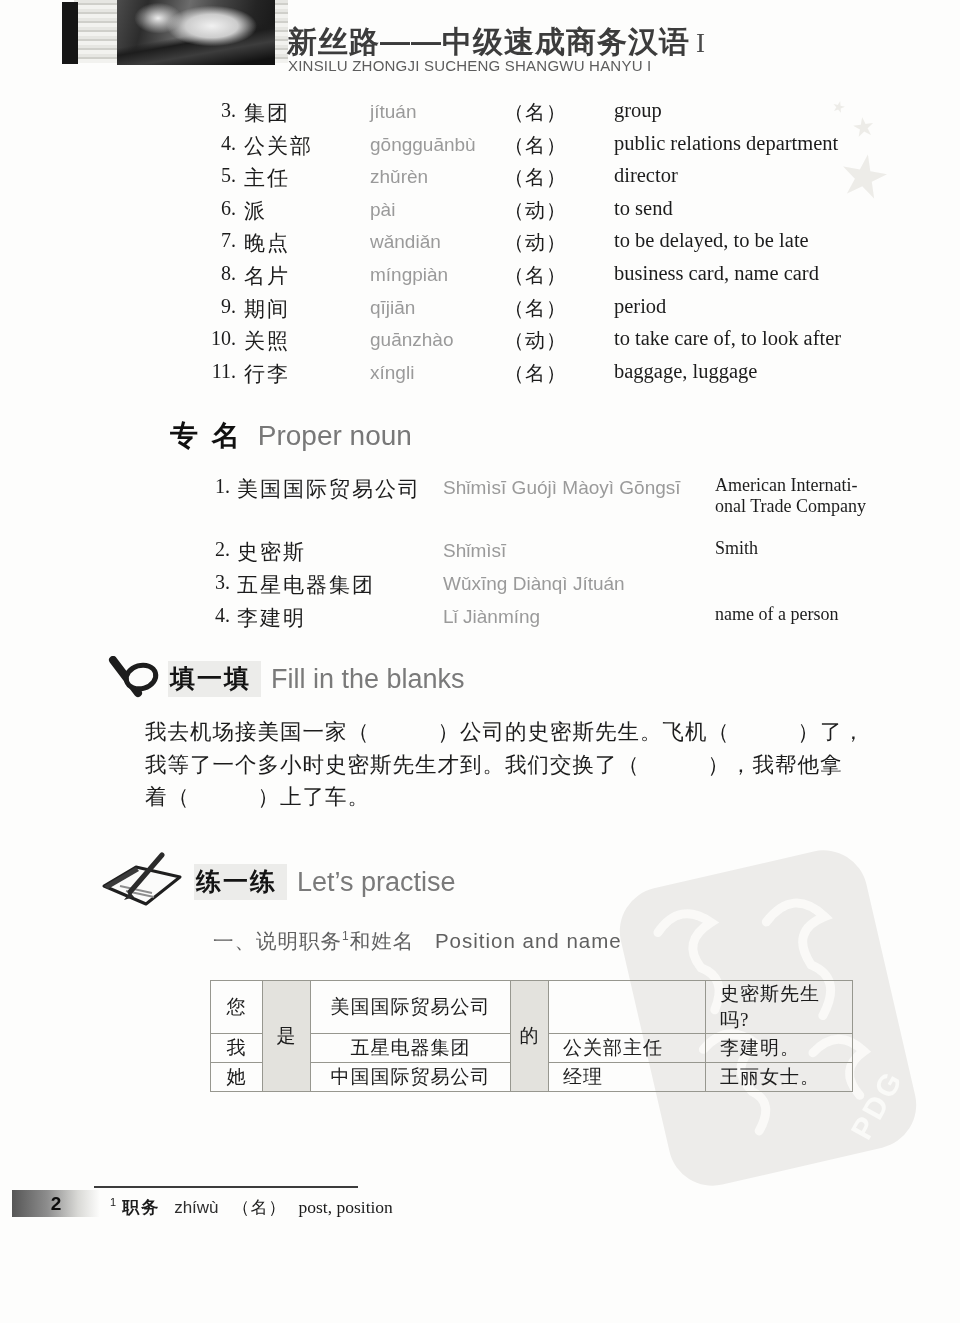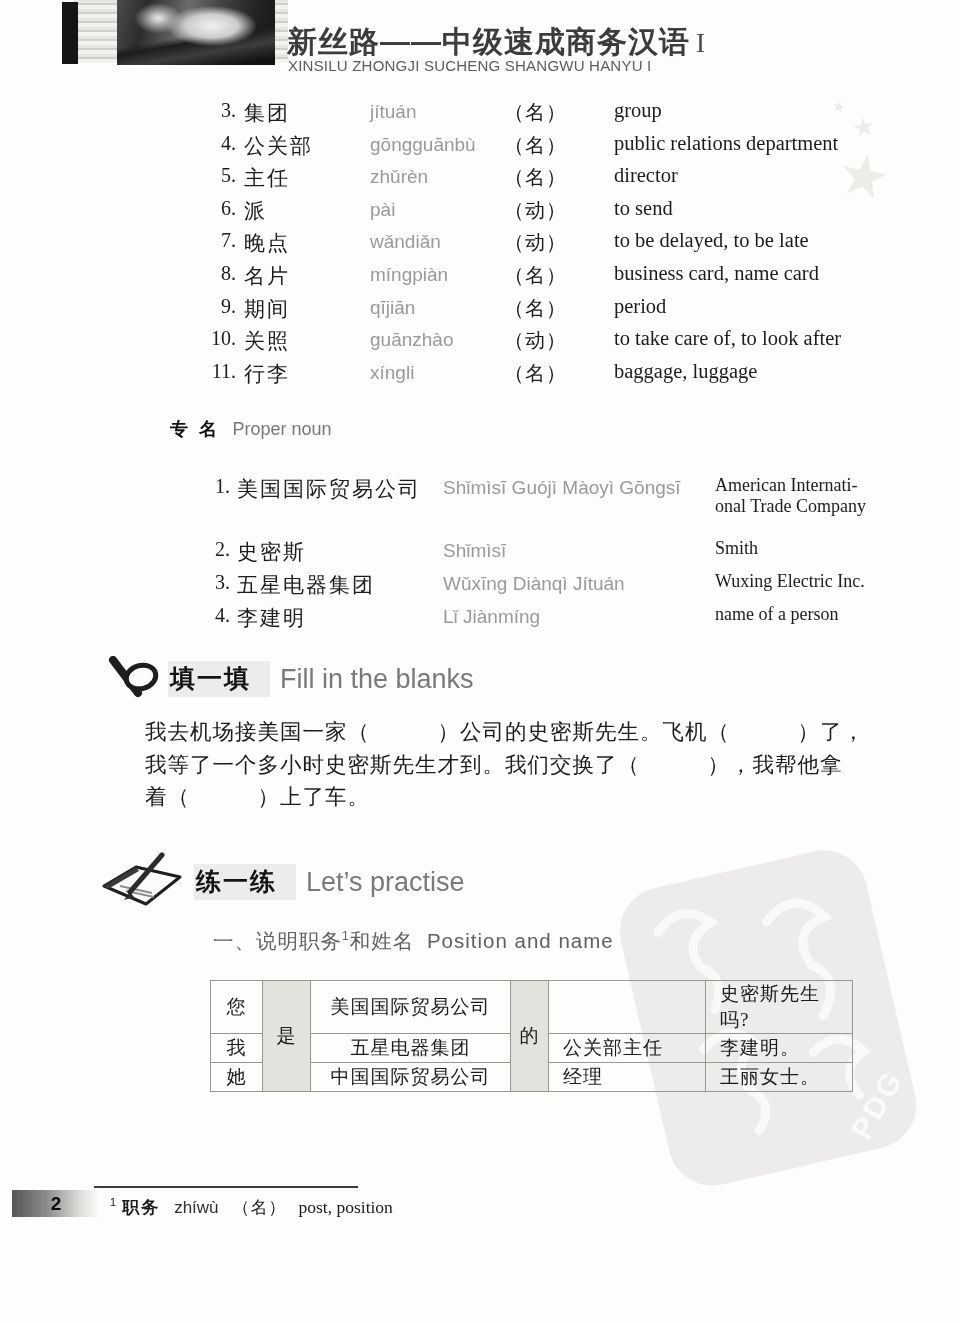--- a/index.html
+++ b/index.html
@@ -52,51 +52,51 @@
   
   .vocab { left:198px; top:99px; width:700px; }
   .vrow { position:relative; height:32.6px; font-size:21px; }
   .vnum { position:absolute; left:0; width:38px; text-align:right; font-size:20px; }
   .vword { position:absolute; left:46px; letter-spacing:2px; }
   .vpin { position:absolute; left:172px; top:2px; font-family:"Liberation Sans","DejaVu Sans",sans-serif; font-size:19px; color:#9a9a9a; }
   .vpos { position:absolute; left:306px; font-size:20px; letter-spacing:1px; }
   .vmean { position:absolute; left:416px; font-size:20.5px; }
 
   
-  .proper-head { left:170px; top:417px; font-size:18px; white-space:nowrap;text-align:center; }
+  .proper-head { left:170px; top:417px; font-size:28px; white-space:nowrap;text-align:center; }
   .proper-head .cnl { font-family:"Liberation Sans",sans-serif; font-weight:bold; color:#111; letter-spacing:3px; }
   .proper-head .enl { font-family:"Liberation Sans",sans-serif; color:#787878; margin-left:8px; }
   .proper { left:215px; top:475px; width:720px; }
   .prow { position:relative; min-height:33px; font-size:21px; }
   .prow.tall { min-height:63px; }
   .pnum { position:absolute; left:0; font-size:20px; }
   .pword { position:absolute; left:22px; letter-spacing:2px; }
   .ppin { position:absolute; left:228px; top:2px; font-family:"Liberation Sans","DejaVu Sans",sans-serif; font-size:19px; color:#9a9a9a; }
   .pmean { position:absolute; left:500px; font-size:18px; white-space:pre-line; line-height:21px; }
 
   
   .sec-label-cn {
     font-family:"Liberation Sans",sans-serif; font-weight:bold; font-size:25px; color:#141414;
-    letter-spacing:2px; background:#ececea; padding:1px 19px 2px 2px;
+    letter-spacing:2px; background:#ececea; padding:1px 10px 2px 2px;
   }
   .sec-label-en { font-family:"Liberation Sans",sans-serif; font-size:27px; color:#7a7a7a; margin-left:10px; }
   .fill-head { left:108px; top:656px; display:flex; align-items:center; }
   .fill-head svg { margin-right:8px; }
   .prac-head { left:96px; top:852px; display:flex; align-items:center; }
   .prac-head svg { margin-right:6px; }
 
   
   .fill-para { left:145px; top:716px; width:756px; font-size:21.5px; line-height:32.6px; }
   .fline { white-space:pre-wrap; letter-spacing:1px; }
   .fline.first { padding-left:66px; }
 
   
   .ex-title { left:213px; top:927px; font-family:"Liberation Sans",sans-serif; font-size:20.5px; color:#606060; letter-spacing:1px; white-space:nowrap; }
   .ex-title sup { font-size:12px; }
-  .ex-title .en { margin-left:6px; }
+  .ex-title .en { margin-left:14px; }
   table.prac { position:absolute; left:210px; top:980px; border-collapse:collapse; table-layout:fixed; }
   table.prac td {
     border:1px solid #97978f; height:29px; font-size:19px; text-align:center;
     letter-spacing:1px; background:transparent; padding:0 4px;
   }
   table.prac td.shade { background:#e3e2dd; }
   table.prac td.tleft { text-align:left; padding-left:14px; }
 
   
   .foot-rule { left:94px; top:1186px; width:264px; height:2px; background:#3c3c3c; }
@@ -227,21 +227,20 @@
       <div class="prow">
         <span class="pnum">2.</span>
         <span class="pword">史密斯</span>
         <span class="ppin">Shǐmìsī</span>
         <span class="pmean">Smith</span>
       </div>
       <div class="prow">
         <span class="pnum">3.</span>
         <span class="pword">五星电器集团</span>
         <span class="ppin">Wǔxīng Diànqì Jítuán</span>
-        <span class="pmean">Wuxing Electric Inc.</span>
       </div>
       <div class="prow">
         <span class="pnum">4.</span>
         <span class="pword">李建明</span>
         <span class="ppin">Lǐ Jiànmíng</span>
         <span class="pmean">name of a person</span>
       </div>
     </div>
 
     <div class="abs fill-head">

